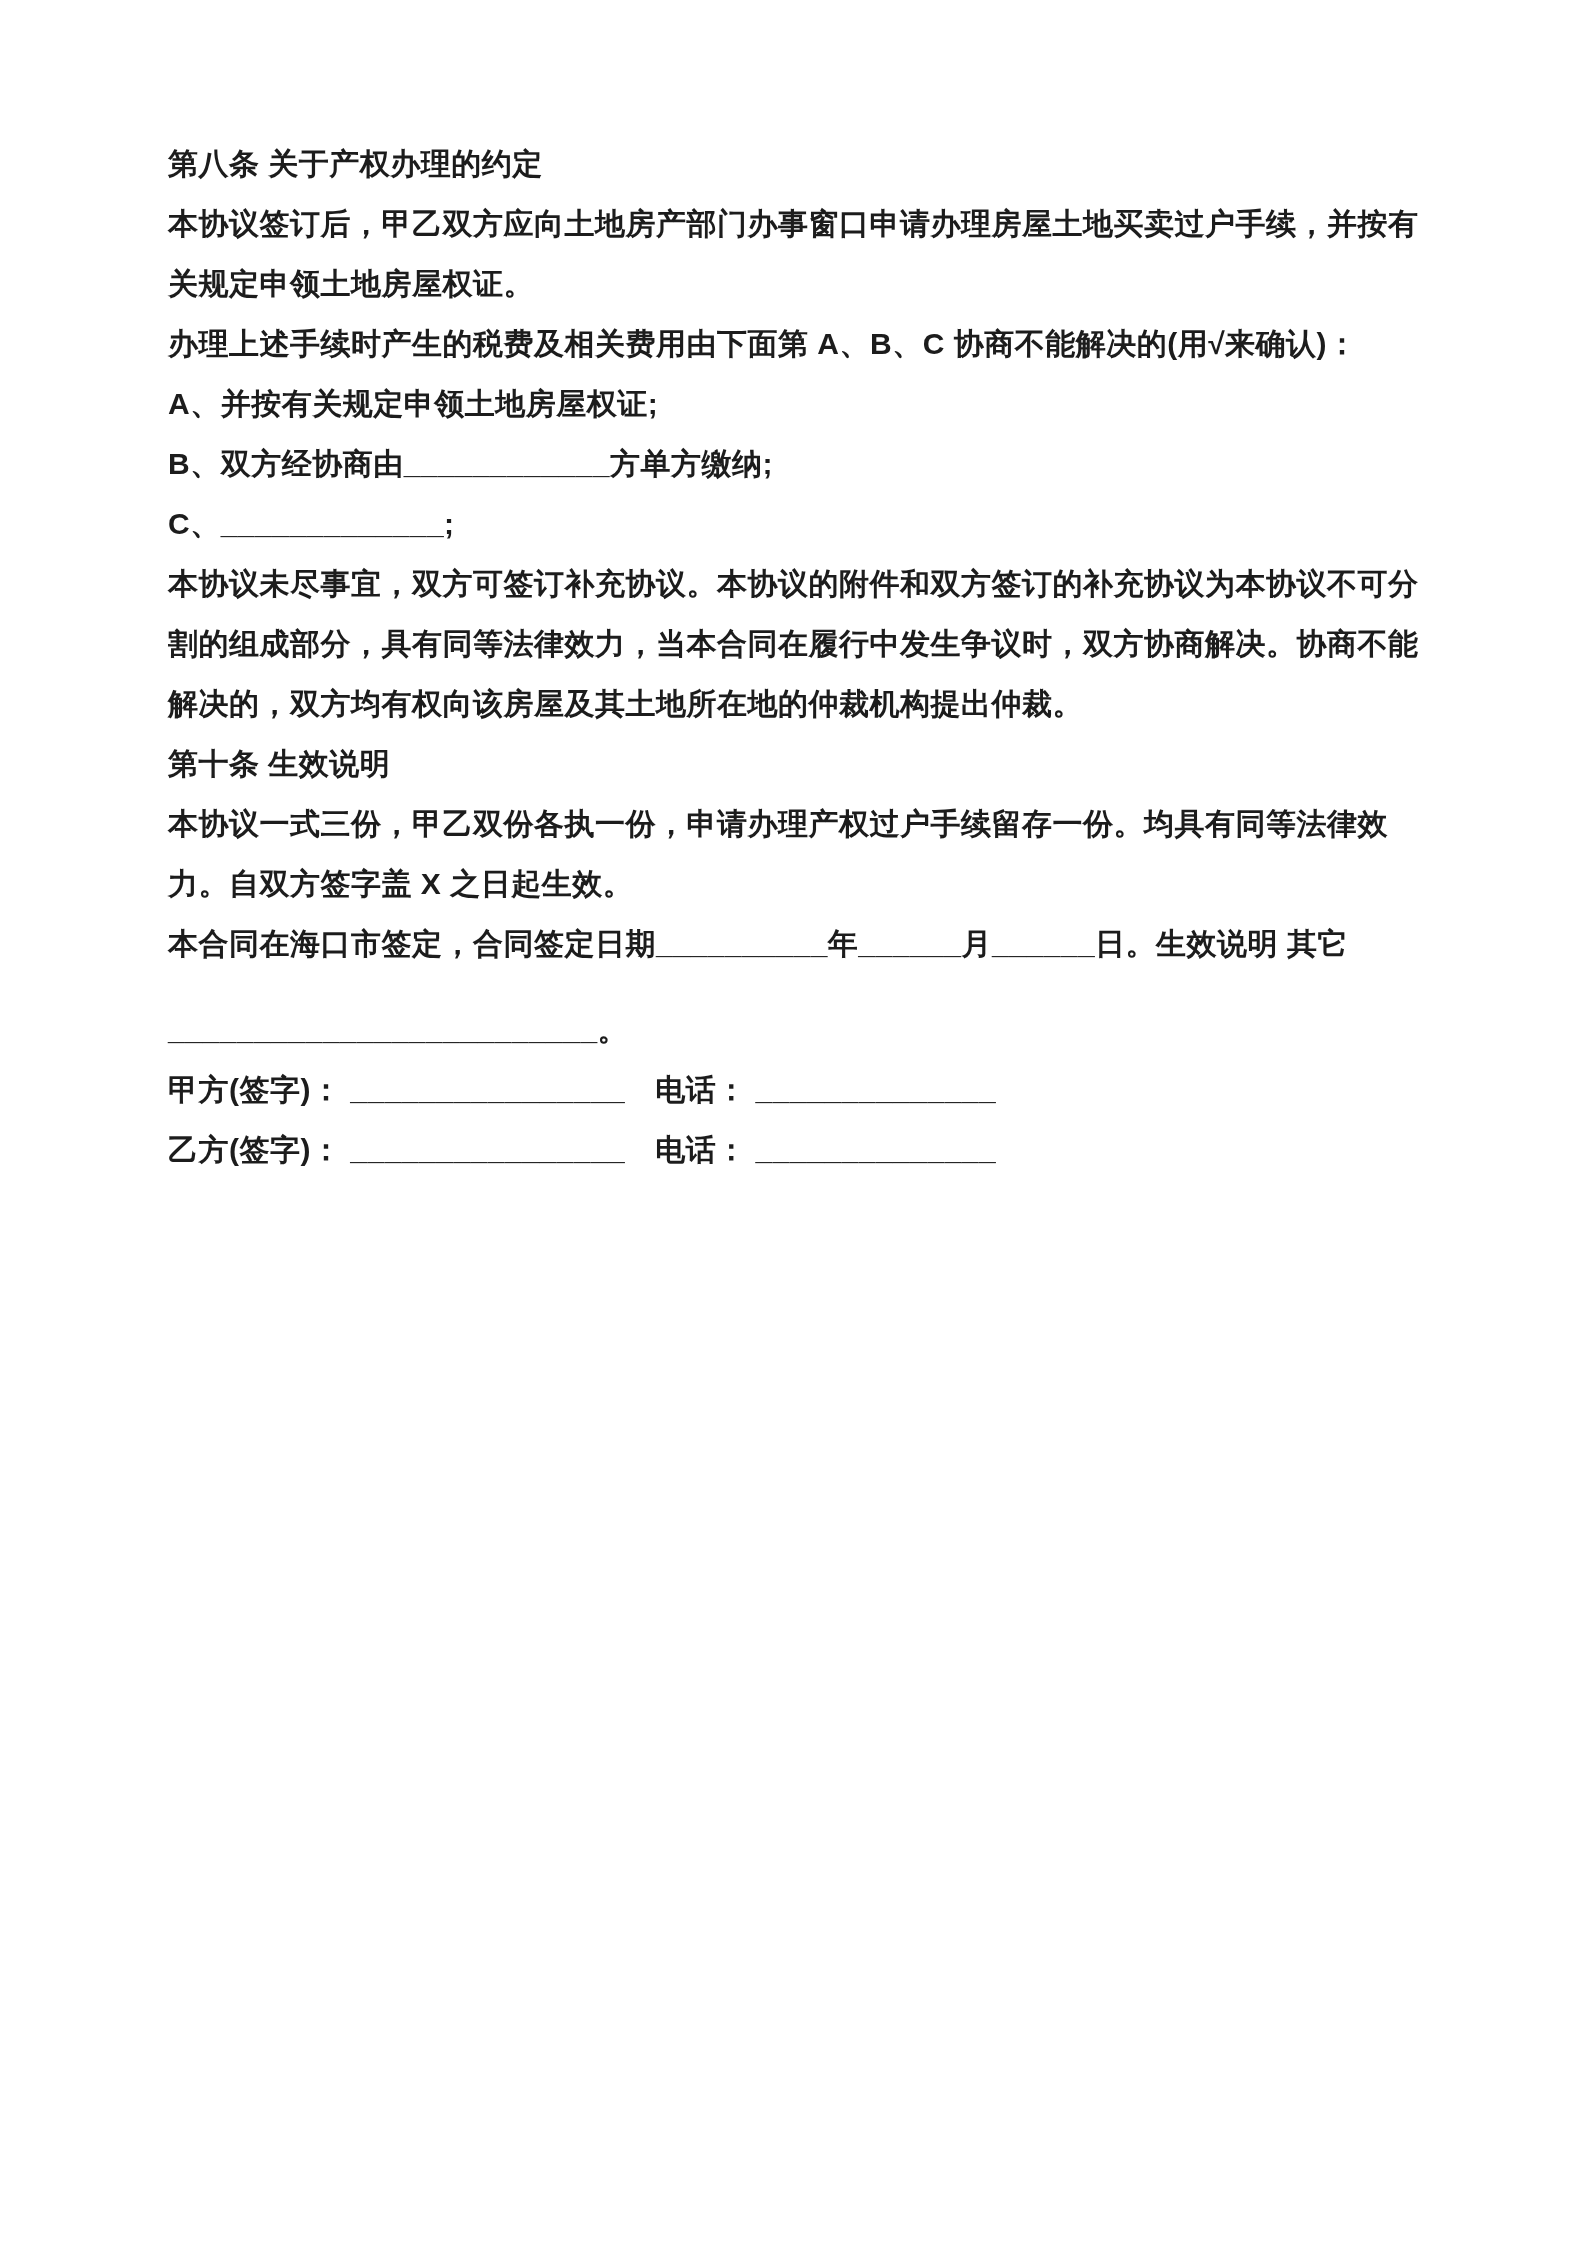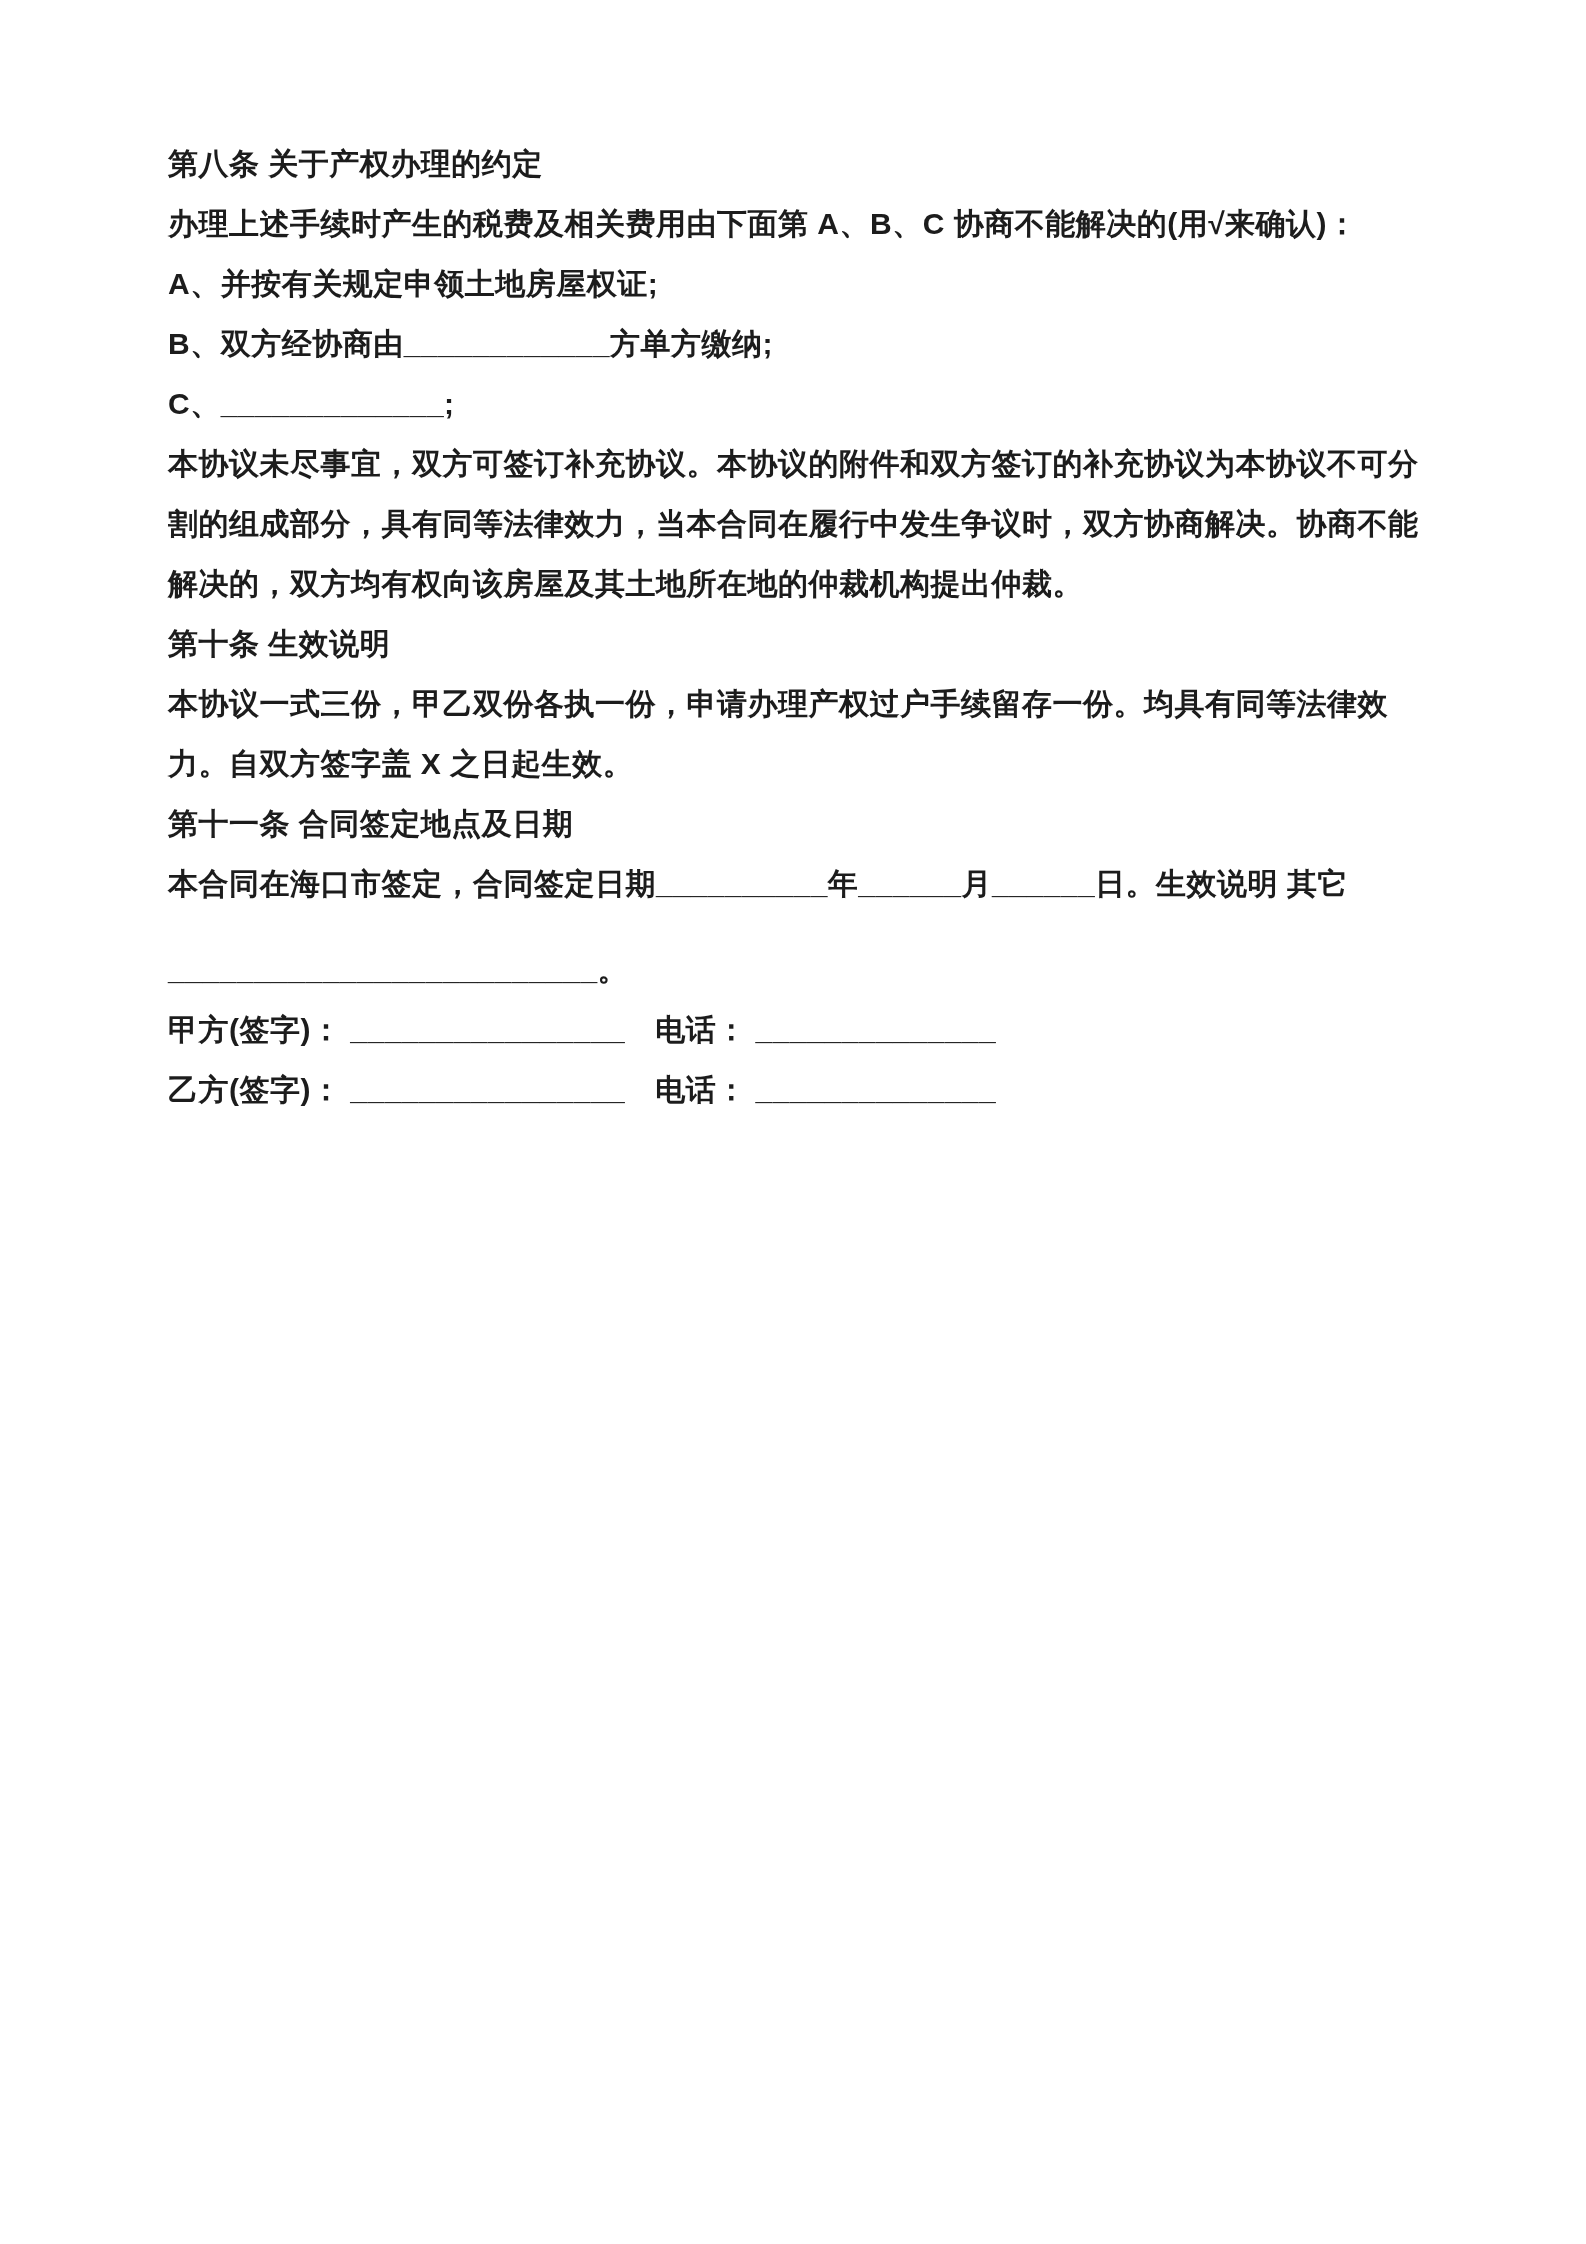--- a/index.html
+++ b/index.html
@@ -25,37 +25,37 @@
   .sig-row { white-space: nowrap; }
   .sig-phone { margin-left: 30px; }
 </style>
 </head>
 <body>
 
 <div class="page">
 
   <p class="heading">第八条 关于产权办理的约定</p>
 
+  <p>本协议签订后，甲乙双方应向土地房产部门办事窗口申请办理房屋土地买卖过户手续，并按有关规定申领土地房屋权证。</p>
 
   <p>办理上述手续时产生的税费及相关费用由下面第 A、B、C 协商不能解决的(用√来确认)：</p>
 
   <p>A、并按有关规定申领土地房屋权证;</p>
 
   <p>B、双方经协商由____________方单方缴纳;</p>
 
   <p>C、_____________;</p>
 
 
   <p>本协议未尽事宜，双方可签订补充协议。本协议的附件和双方签订的补充协议为本协议不可分割的组成部分，具有同等法律效力，当本合同在履行中发生争议时，双方协商解决。协商不能解决的，双方均有权向该房屋及其土地所在地的仲裁机构提出仲裁。</p>
 
   <p class="heading">第十条 生效说明</p>
 
   <p>本协议一式三份，甲乙双份各执一份，申请办理产权过户手续留存一份。均具有同等法律效力。自双方签字盖 X 之日起生效。</p>
 
-  <p class="heading">第十一条 合同签定地点及日期</p>
 
   <p><span>本合同在海口市签定，合同签定日期__________年______月______日。</span><span class="bold-inline">生效说明 其它</span></p>
 
   <p class="gap-before">_________________________。</p>
 
   <p class="sig-row"><span>甲方(签字)： ________________</span><span class="sig-phone">电话： ______________</span></p>
 
   <p class="sig-row"><span>乙方(签字)： ________________</span><span class="sig-phone">电话： ______________</span></p>
 
 </div>

